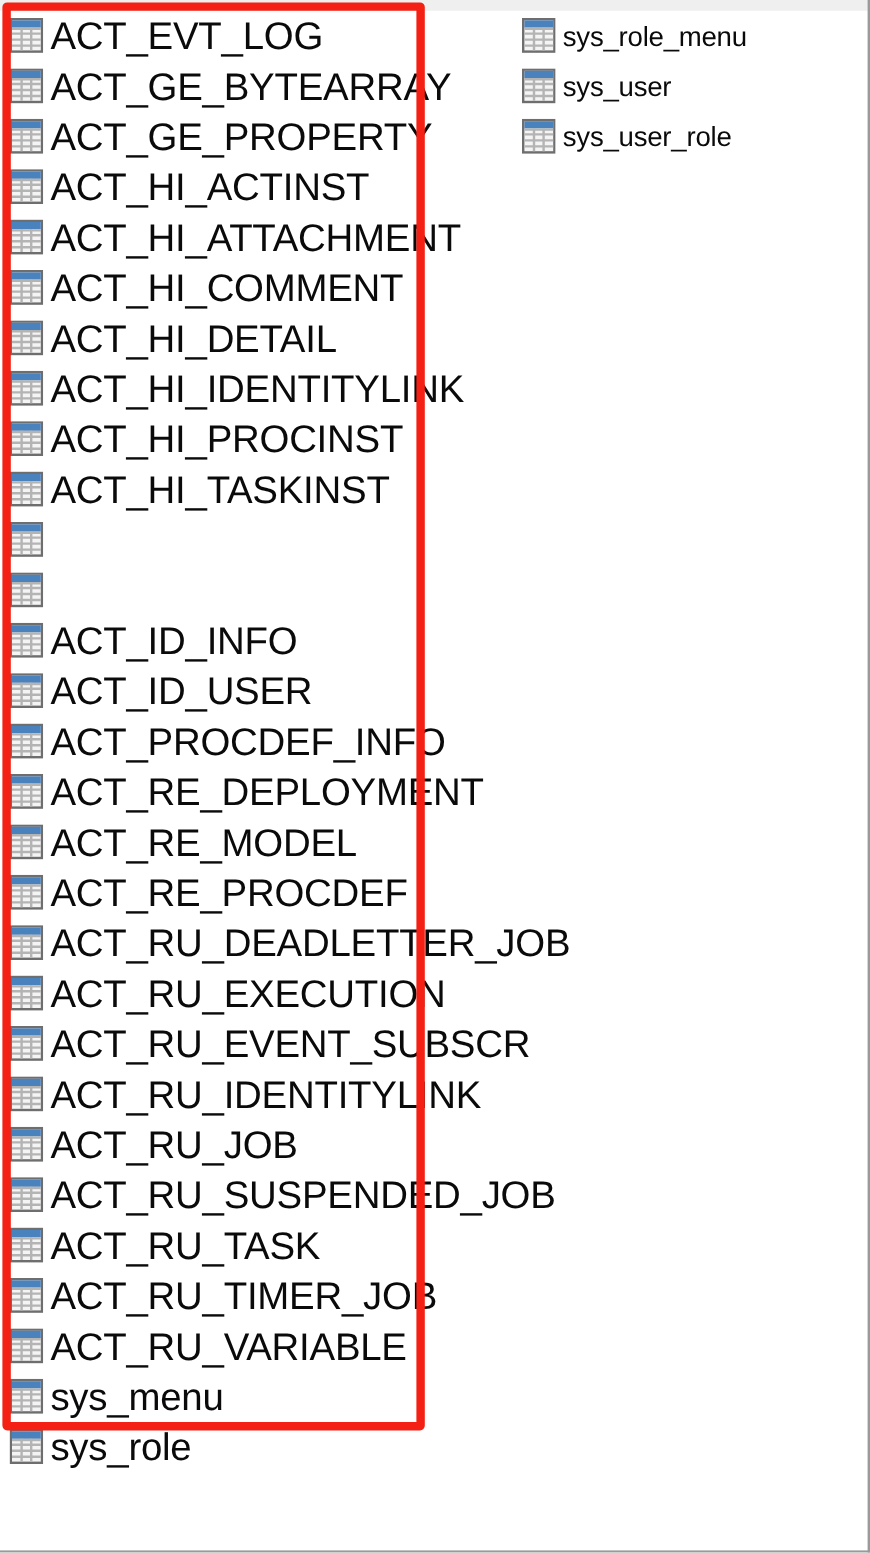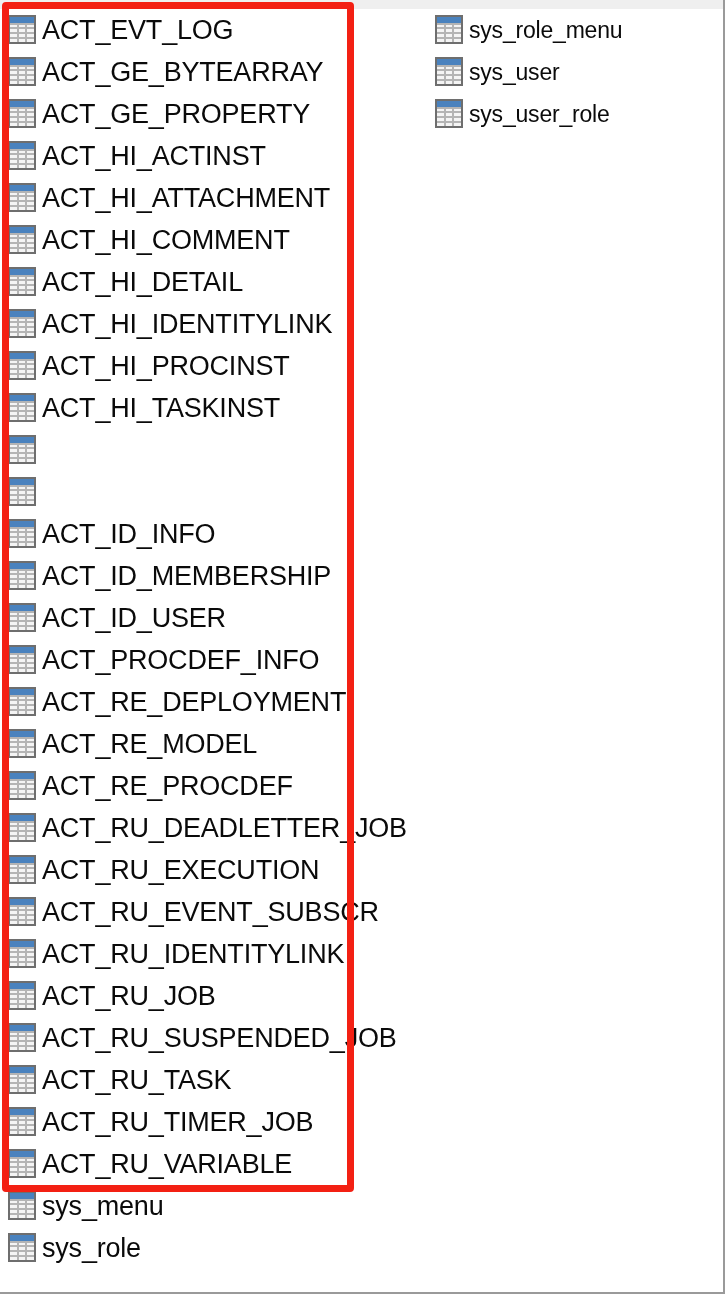--- a/index.html
+++ b/index.html
@@ -67,21 +67,21 @@
     position: relative;
     width: 28px;
     height: 30px;
     flex: 0 0 28px;
     margin-right: 6px;
     display: block;
   }
   .tbl-icon svg { display: block; }
 
   .tbl-label {
-    font-size: 27px;
+    font-size: 32px;
     line-height: 30px;
     color: #0a0a0a;
     letter-spacing: -0.2px;
     font-family: "Liberation Sans", sans-serif;
   }
   #col-right .tbl-label { font-size: 23px; }
 
   
   #highlight-box {
     position: absolute;
@@ -304,35 +304,20 @@
               <rect x="1" y="1" width="26" height="27" fill="#f4f4f4" stroke="#6e6e6e" stroke-width="2"></rect>
               <rect x="2" y="2" width="24" height="6" fill="#4a82be"></rect>
               <line x1="2" x2="26" y1="13" y2="13" stroke="#b4b4b4" stroke-width="2"></line>
               <line x1="2" x2="26" y1="18" y2="18" stroke="#b4b4b4" stroke-width="2"></line>
               <line x1="2" x2="26" y1="23" y2="23" stroke="#b4b4b4" stroke-width="2"></line>
               <line x1="2" x2="26" y1="9" y2="9" stroke="#b4b4b4" stroke-width="2"></line>
               <line x1="10" x2="10" y1="8" y2="27" stroke="#b4b4b4" stroke-width="2"></line>
               <line x1="18" x2="18" y1="8" y2="27" stroke="#b4b4b4" stroke-width="2"></line>
             </svg>
           </span>
-          <span class="tbl-label">ACT_ID_MEMBERSHIP</span>
-        </div>
-        <div class="tbl-row">
-          <span class="tbl-icon">
-            <svg width="28" height="30" viewBox="0 0 28 30">
-              <rect x="1" y="1" width="26" height="27" fill="#f4f4f4" stroke="#6e6e6e" stroke-width="2"></rect>
-              <rect x="2" y="2" width="24" height="6" fill="#4a82be"></rect>
-              <line x1="2" x2="26" y1="13" y2="13" stroke="#b4b4b4" stroke-width="2"></line>
-              <line x1="2" x2="26" y1="18" y2="18" stroke="#b4b4b4" stroke-width="2"></line>
-              <line x1="2" x2="26" y1="23" y2="23" stroke="#b4b4b4" stroke-width="2"></line>
-              <line x1="2" x2="26" y1="9" y2="9" stroke="#b4b4b4" stroke-width="2"></line>
-              <line x1="10" x2="10" y1="8" y2="27" stroke="#b4b4b4" stroke-width="2"></line>
-              <line x1="18" x2="18" y1="8" y2="27" stroke="#b4b4b4" stroke-width="2"></line>
-            </svg>
-          </span>
           <span class="tbl-label">ACT_ID_USER</span>
         </div>
         <div class="tbl-row">
           <span class="tbl-icon">
             <svg width="28" height="30" viewBox="0 0 28 30">
               <rect x="1" y="1" width="26" height="27" fill="#f4f4f4" stroke="#6e6e6e" stroke-width="2"></rect>
               <rect x="2" y="2" width="24" height="6" fill="#4a82be"></rect>
               <line x1="2" x2="26" y1="13" y2="13" stroke="#b4b4b4" stroke-width="2"></line>
               <line x1="2" x2="26" y1="18" y2="18" stroke="#b4b4b4" stroke-width="2"></line>
               <line x1="2" x2="26" y1="23" y2="23" stroke="#b4b4b4" stroke-width="2"></line>

